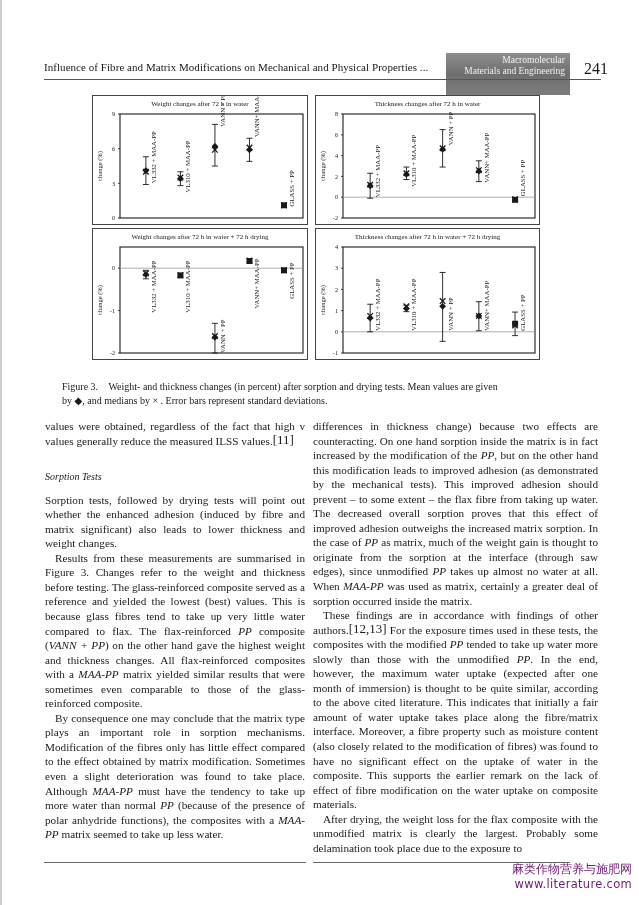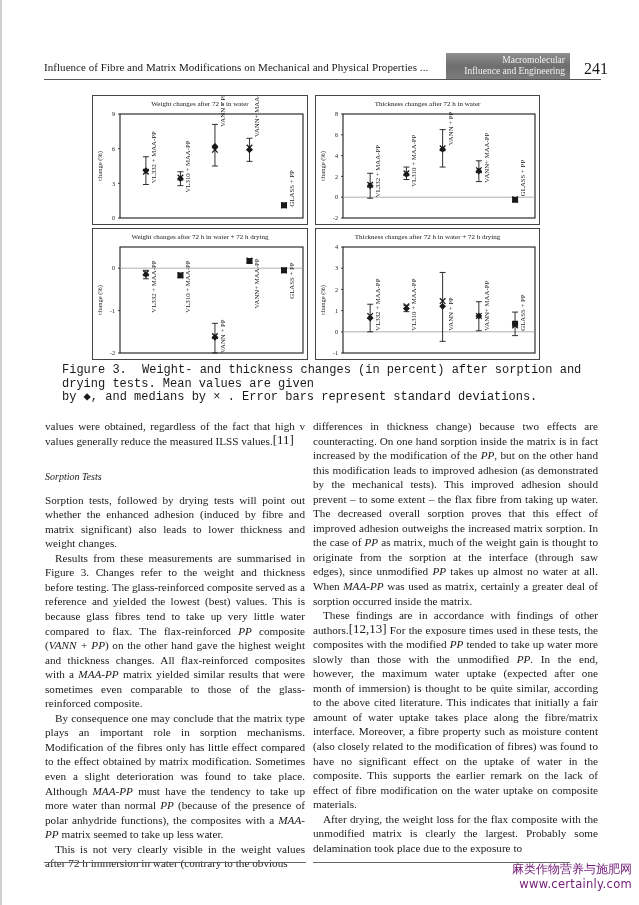--- a/index.html
+++ b/index.html
@@ -1,28 +1,28 @@
 <!DOCTYPE html>
 <html><head>
 <meta charset="utf-8">
 <style>
   html, body { margin:0; padding:0; }
   body { width:639px; height:905px; background:#ffffff; position:relative; overflow:hidden;
          font-family:"Liberation Serif", "DejaVu Serif", serif; color:#1a1a1a; }
   .left-border { position:absolute; left:0; top:0; width:2px; height:905px; background:#cfcfcf; }
   .running-head { position:absolute; left:44px; top:61px; font-size:11px; letter-spacing:0.05px; white-space:nowrap; }
   .head-rule { position:absolute; left:44px; top:79px; width:557px; height:1px; background:#555; }
-  .journal-badge { position:absolute; left:446px; top:53px; width:124px; height:26px;
+  .journal-badge { position:absolute; left:446px; top:53px; width:124px; height:42px;
          background:linear-gradient(180deg,#8f8f8f 0%,#6e6e6e 50%,#7c7c7c 100%);
          color:#f2f2f2; font-size:9.5px; line-height:10.5px; text-align:right; box-sizing:border-box; padding:2px 5px 0 0; }
   .page-number { position:absolute; left:584px; top:60px; font-size:16px; }
   .figure-frame { position:absolute; left:90px; top:93px; width:455px; height:269px;text-align:right; }
   .panel { position:absolute; border:1.5px solid #444; background:#fff; box-sizing:border-box; }
   .panel svg { position:absolute; left:0; top:0; }
-  .caption { position:absolute; left:62px; top:364px; width:540px; font-size:12px; line-height:13.5px;font-family:Liberation Mono, monospace; }
+  .caption { position:absolute; left:62px; top:380px; width:540px; font-size:10px; line-height:13.5px; }
   .caption .lbl { margin-right:8px; }
   .col { position:absolute; top:419px; font-size:11.2px; line-height:14.55px; text-align:justify; }
   .col p { margin:0; text-indent:0; }
   .col p.ind { text-indent:10px; }
   .col-left { left:45px; width:260px; }
   .col-right { left:313px; width:285px; }
   .section-heading { font-style:italic; font-size:10px; margin:22px 0 8px 0 !important; }
   .sup { font-size:13px; vertical-align:top; position:relative; top:-1px; }
   .foot-rule { position:absolute; top:862px; height:1px; background:#666; }
   .watermark { position:absolute; left:512px; top:862px; width:120px; text-align:right;
@@ -31,21 +31,21 @@
   i { font-style:italic;margin-top:16px; }
 </style>
 </head>
 <body>
 
 <div class="left-border"></div>
 
 <div class="running-head">Influence of Fibre and Matrix Modifications on Mechanical and Physical Properties ...</div>
 <div class="journal-badge">
   <div>Macromolecular</div>
-  <div>Influence and Engineering</div>
+  <div>Materials and Engineering</div>
 </div>
 <div class="page-number">241</div>
 <div class="head-rule"></div>
 
 <div class="figure-frame">
   <div class="panel" id="panel0" style="left:2px;top:2px;width:216px;height:130px;">
       <svg width="214" height="128" viewBox="0 0 214 128">
         <text x="107" y="10" text-anchor="middle" font-size="7" font-family="&quot;Liberation Serif&quot;, serif" fill="#1a1a1a">Weight changes after 72 h in water</text>
         <rect x="27" y="18" width="183" height="104" fill="none" stroke="#1a1a1a" stroke-width="1.1"></rect>
         <text x="0" y="0" font-size="6.5" font-family="&quot;Liberation Serif&quot;, serif" fill="#1a1a1a" text-anchor="middle" transform="translate(9 70) rotate(-90)">change (%)</text>
@@ -225,28 +225,27 @@
   <span>Weight- and thickness changes (in percent) after sorption and drying tests. Mean values are given</span><br>
   <span>by ◆, and medians by  × . Error bars represent standard deviations.</span>
 </div>
 
 <div class="col col-left">
   <p><span>values were obtained, regardless of the fact that high v values generally reduce the measured ILSS values.</span><span class="sup">[11]</span></p>
   <p class="section-heading">Sorption Tests</p>
   <p>Sorption tests, followed by drying tests will point out whether the enhanced adhesion (induced by fibre and matrix significant) also leads to lower thickness and weight changes.</p>
   <p class="ind"><span>Results from these measurements are summarised in Figure 3. Changes refer to the weight and thickness before testing. The glass-reinforced composite served as a reference and yielded the lowest (best) values. This is because glass fibres tend to take up very little water compared to flax. The flax-reinforced </span><i>PP</i><span> composite (</span><i>VANN + PP</i><span>) on the other hand gave the highest weight and thickness changes. All flax-reinforced composites with a </span><i>MAA-PP</i><span> matrix yielded similar results that were sometimes even comparable to those of the glass-reinforced composite.</span></p>
   <p class="ind"><span>By consequence one may conclude that the matrix type plays an important role in sorption mechanisms. Modification of the fibres only has little effect compared to the effect obtained by matrix modification. Sometimes even a slight deterioration was found to take place. Although </span><i>MAA-PP</i><span> must have the tendency to take up more water than normal </span><i>PP</i><span> (because of the presence of polar anhydride functions), the composites with a </span><i>MAA-PP</i><span> matrix seemed to take up less water.</span></p>
-  <p class="ind">This is not very clearly visible in the weight values after 72 h immersion in water (contrary to the obvious</p>
 </div>
 
 <div class="col col-right">
   <p><span>differences in thickness change) because two effects are counteracting. On one hand sorption inside the matrix is in fact increased by the modification of the </span><i>PP</i><span>, but on the other hand this modification leads to improved adhesion (as demonstrated by the mechanical tests). This improved adhesion should prevent – to some extent – the flax fibre from taking up water. The decreased overall sorption proves that this effect of improved adhesion outweighs the increased matrix sorption. In the case of </span><i>PP</i><span> as matrix, much of the weight gain is thought to originate from the sorption at the interface (through saw edges), since unmodified </span><i>PP</i><span> takes up almost no water at all. When </span><i>MAA-PP</i><span> was used as matrix, certainly a greater deal of sorption occurred inside the matrix.</span></p>
   <p class="ind"><span>These findings are in accordance with findings of other authors.</span><span class="sup">[12,13]</span><span> For the exposure times used in these tests, the composites with the modified </span><i>PP</i><span> tended to take up water more slowly than those with the unmodified </span><i>PP</i><span>. In the end, however, the maximum water uptake (expected after one month of immersion) is thought to be quite similar, according to the above cited literature. This indicates that initially a fair amount of water uptake takes place along the fibre/matrix interface. Moreover, a fibre property such as moisture content (also closely related to the modification of fibres) was found to have no significant effect on the uptake of water in the composite. This supports the earlier remark on the lack of effect of fibre modification on the water uptake on composite materials.</span></p>
   <p class="ind">After drying, the weight loss for the flax composite with the unmodified matrix is clearly the largest. Probably some delamination took place due to the exposure to</p>
 </div>
 
 <div class="foot-rule" style="left:44px;width:262px;"></div>
 <div class="foot-rule" style="left:313px;width:257px;"></div>
 
 <div class="watermark">
   <div>麻类作物营养与施肥网</div>
-  <div class="wm2">www.certainly.com</div>
+  <div class="wm2">www.literature.com</div>
 </div>
 
 </body></html>

